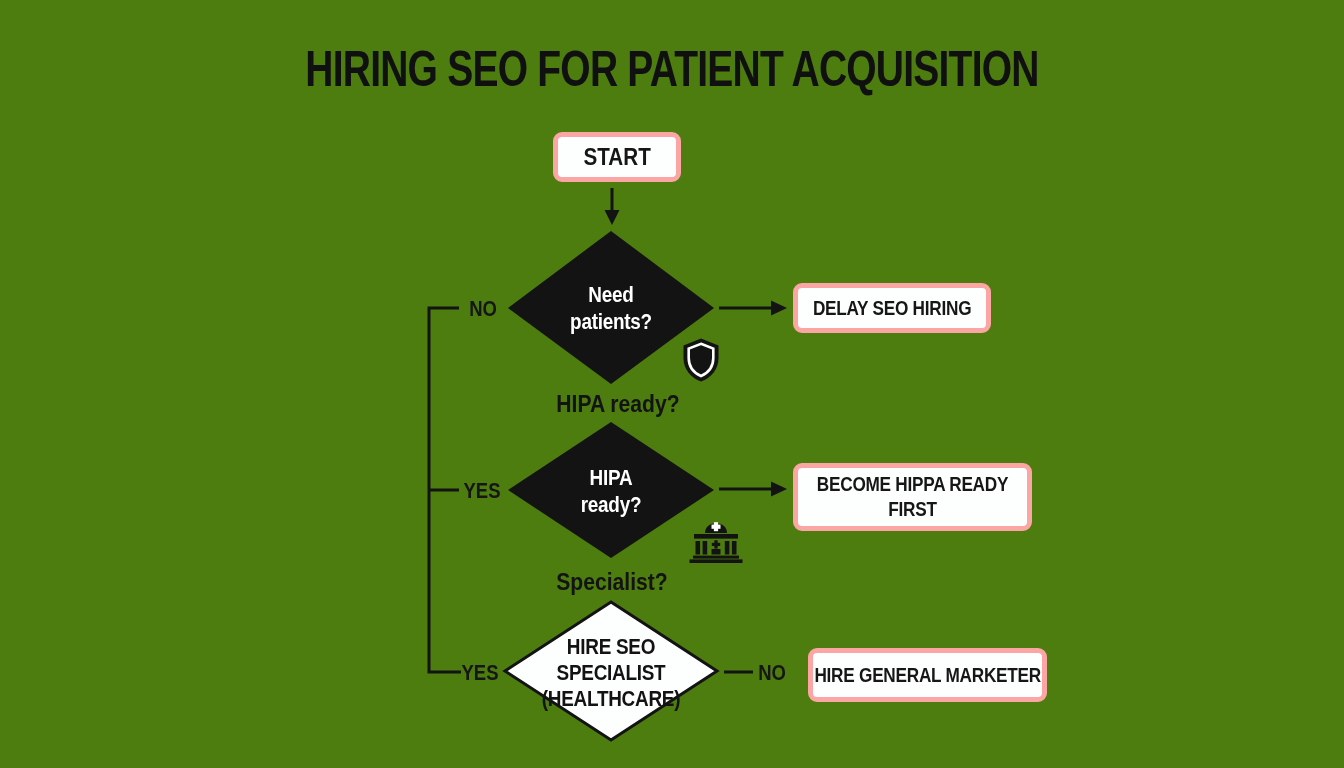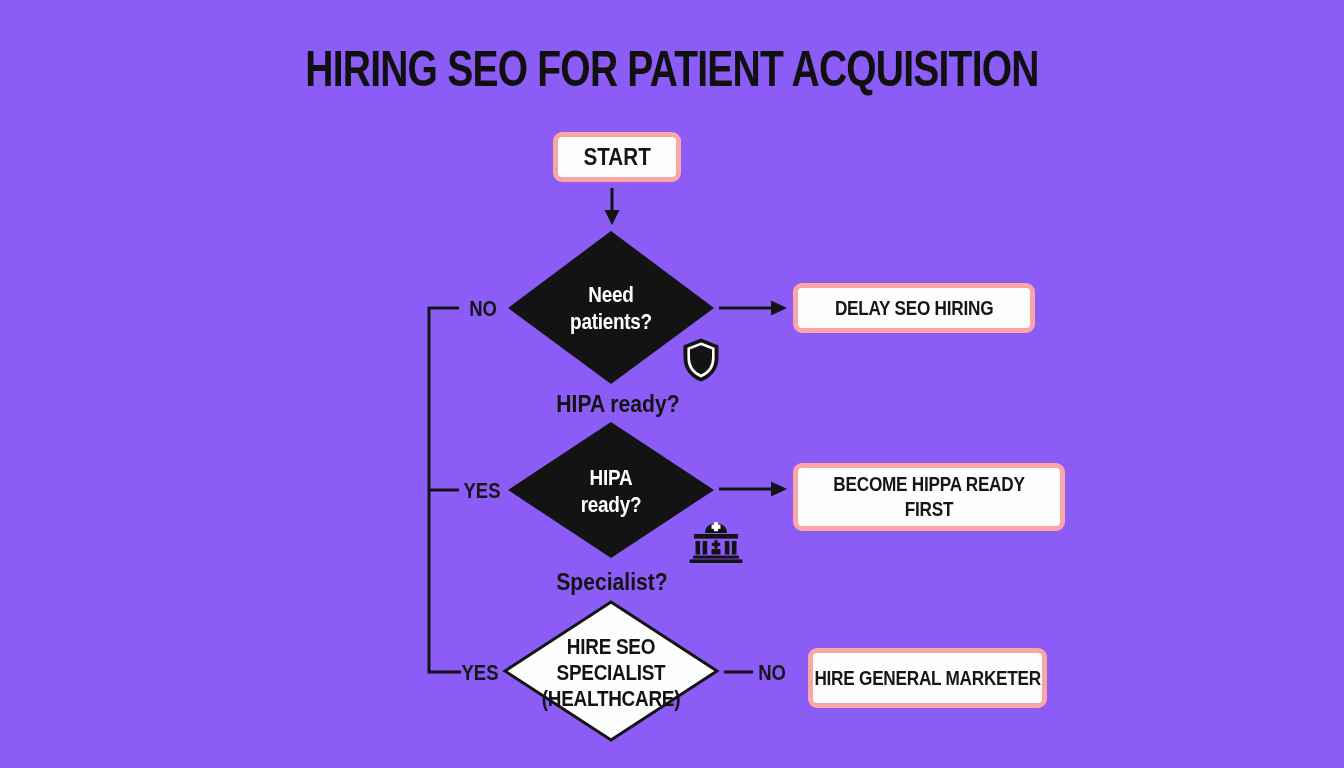--- a/index.html
+++ b/index.html
@@ -4,21 +4,21 @@
 <style>
   html, body { margin: 0; padding: 0; }
   body {
     font-family: "Liberation Sans", sans-serif;
     background: #ffffff;
   }
   #canvas {
     position: relative;
     width: 1344px;
     height: 768px;
-    background: #8b5cf6;
+    background: #4d7c0f;
     overflow: hidden;
     color: #131313;
   }
   #connector-layer {
     position: absolute;
     left: 0; top: 0;
     width: 1344px; height: 768px;
   }
   .abs { position: absolute; }
 
@@ -124,41 +124,41 @@
     <span class="condense">START</span>
   </div>
 
   <div class="abs diamond-text white" style="left:511px; top:281px; width:200px;">
     <div>Need</div>
     <div>patients?</div>
   </div>
 
   <div class="abs edge-label" style="left:462px; top:296px; width:42px;">NO</div>
 
-  <div class="abs node-box" style="left:793px; top:283px; width:242px; height:50px;">
+  <div class="abs node-box" style="left:793px; top:283px; width:198px; height:50px;">
     <span class="condense box-text nowrap">DELAY SEO HIRING</span>
   </div>
 
   <div class="abs icon-wrap" style="left:680px; top:337px;">
     <svg width="42" height="46" viewBox="0 0 42 46" xmlns="http://www.w3.org/2000/svg">
       <path d="M21 1.5 L38.5 8.5 V21 C38.5 32.5 31 41 21 44.5 C11 41 3.5 32.5 3.5 21 V8.5 Z" fill="#131313"></path>
       <path d="M21 6.8 L33.3 11.6 V21 C33.3 29.3 28.3 35.8 21 39 C13.7 35.8 8.7 29.3 8.7 21 V11.6 Z" fill="none" stroke="#ffffff" stroke-width="2.6"></path>
     </svg>
   </div>
 
   <div class="abs question-label" style="left:518px; top:390px; width:200px;">HIPA ready?</div>
 
   <div class="abs diamond-text white" style="left:511px; top:464px; width:200px;">
     <div>HIPA</div>
     <div>ready?</div>
   </div>
 
   <div class="abs edge-label" style="left:460px; top:478px; width:44px;">YES</div>
 
-  <div class="abs node-box" style="left:793px; top:463px; width:272px; height:68px;">
+  <div class="abs node-box" style="left:793px; top:463px; width:239px; height:68px;">
     <span class="condense box-text" style="width:230px;">BECOME HIPPA READY FIRST</span>
   </div>
 
   <div class="abs icon-wrap" style="left:683px; top:516px;">
     <svg width="66" height="47" viewBox="0 0 66 47" xmlns="http://www.w3.org/2000/svg">
       <path d="M22 17 C22 4 44 4 44 17 Z" fill="#131313"></path>
       <rect x="30.9" y="6.2" width="4.2" height="9" fill="#ffffff"></rect>
       <rect x="28.5" y="8.6" width="9" height="4.2" fill="#ffffff"></rect>
       <rect x="11" y="18" width="44" height="4.6" fill="#131313"></rect>
       <rect x="12.5" y="25" width="4.6" height="13.5" fill="#131313"></rect>
@@ -178,17 +178,17 @@
   <div class="abs diamond-text black" style="left:501px; top:634px; width:220px;">
     <div>HIRE SEO</div>
     <div>SPECIALIST</div>
     <div>(HEALTHCARE)</div>
   </div>
 
   <div class="abs edge-label" style="left:458px; top:660px; width:44px;">YES</div>
 
   <div class="abs edge-label" style="left:754px; top:660px; width:36px;">NO</div>
 
-  <div class="abs node-box" style="left:808px; top:648px; width:239px; height:60px;">
+  <div class="abs node-box" style="left:808px; top:648px; width:239px; height:54px;">
     <span class="condense box-text nowrap">HIRE GENERAL MARKETER</span>
   </div>
 
 </div>
 
 </body></html>

